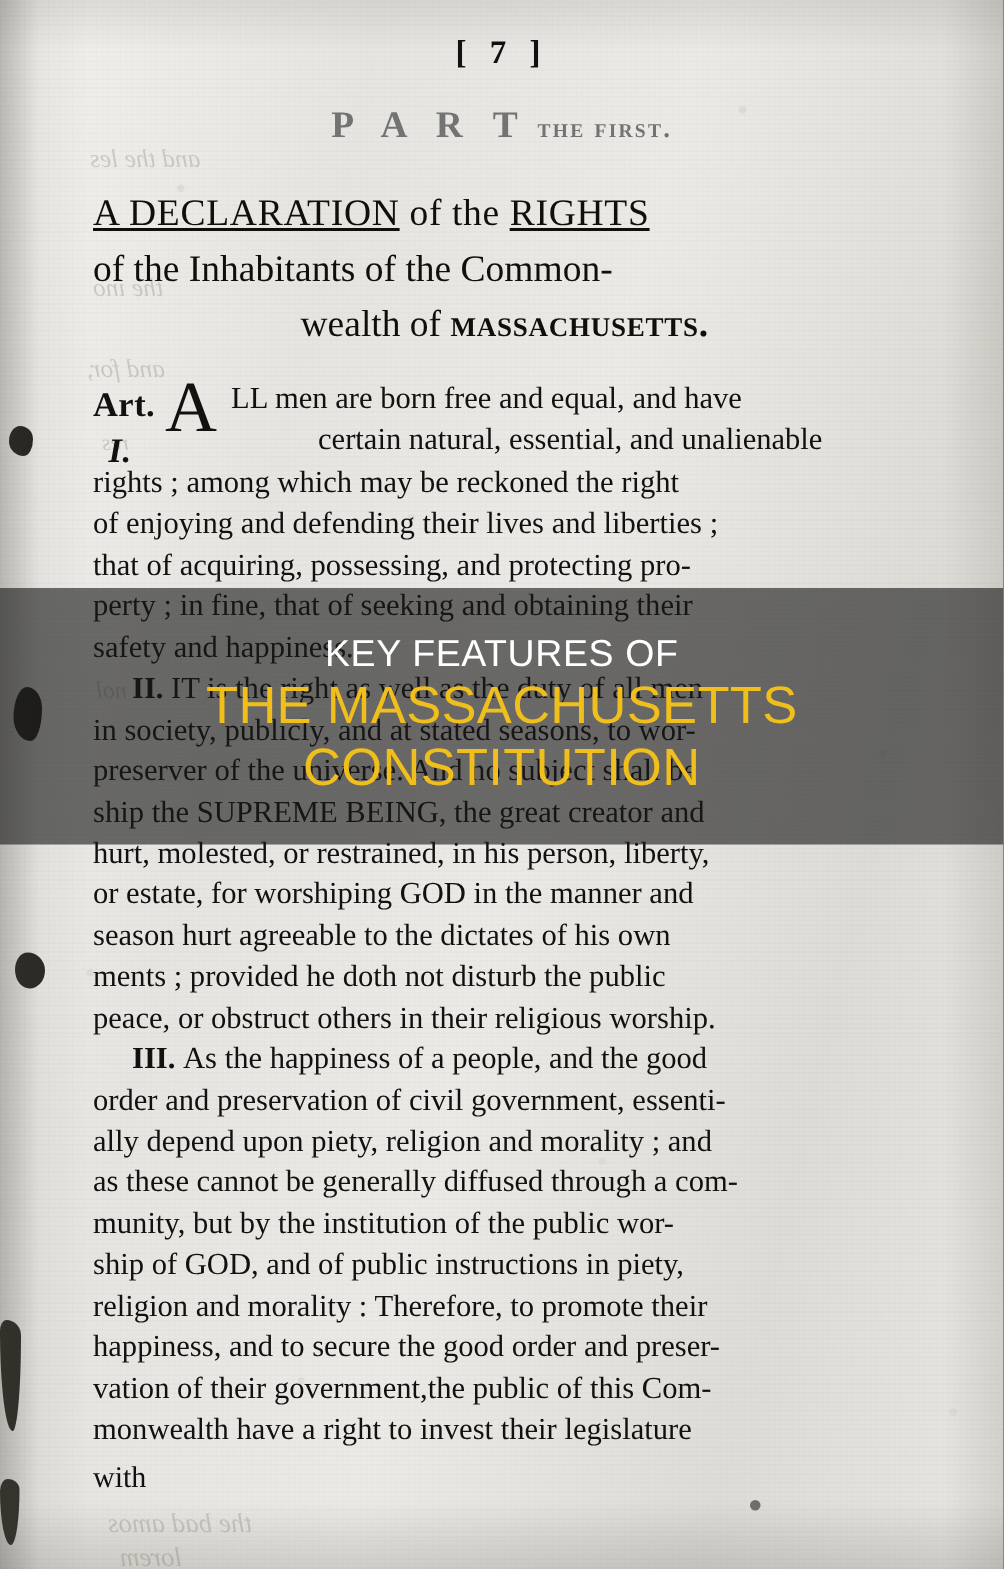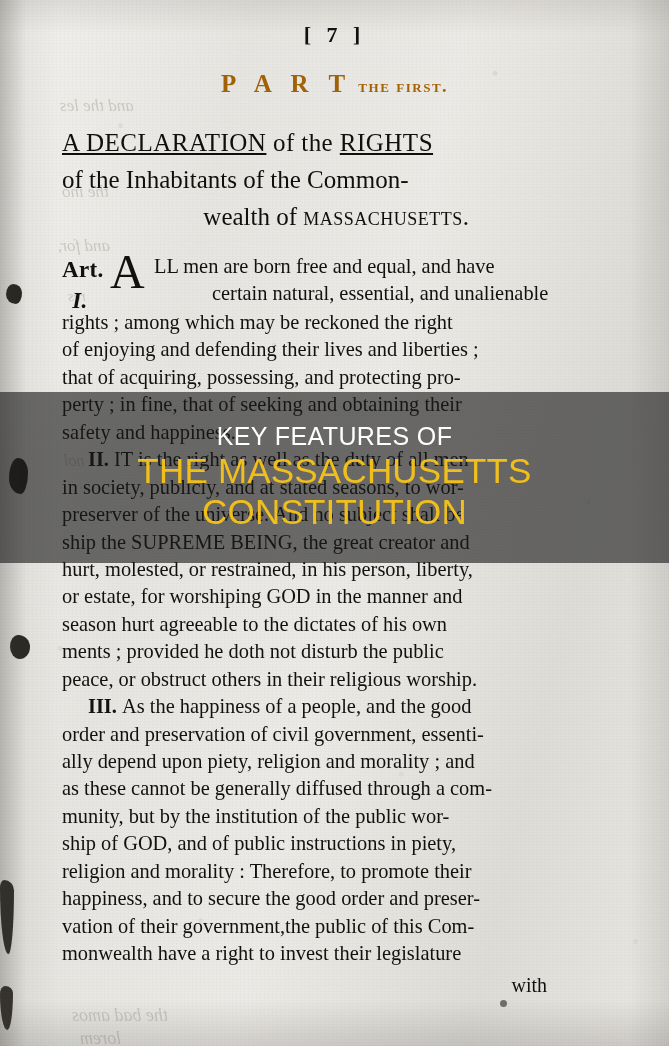--- a/index.html
+++ b/index.html
@@ -86,21 +86,21 @@
     font-weight: 700;
     margin-top: 22px;
     color: #111;
   }
 
   .part-head {
     text-align: center;
     margin-top: 22px;
     font-size: 25px;
     font-weight: 700;
-    color: #a16207;
+    color: #737373;
   }
   .part-head .wide { letter-spacing: 7px; }
   .part-head .sc {
     font-size: 18px;
     letter-spacing: 1.5px;
     font-variant: small-caps;
     text-transform: lowercase;
   }
   .part-head .sc::first-letter { font-size: 20px; }
 
@@ -111,20 +111,21 @@
     color: #100f0c;
   }
   .decl .l1 { display: block; letter-spacing: .4px; }
   .decl .l2 { display: block; }
   .decl .l3 { display: block; text-align: center; }
   .decl .caps { letter-spacing: .5px; text-decoration: underline; }
   .decl .smallcaps {
     font-variant: small-caps;
     text-transform: lowercase;
     letter-spacing: .5px;
+    font-weight: bold;
   }
 
   .body-block {
     margin: 18px 58px 0 62px;
     font-size: 20.4px;
     line-height: 1.345;
     text-align: justify;
     color: #131110;
   }
 
@@ -162,21 +163,21 @@
     display: block;
     white-space: nowrap;
   }
 
   .tline { display: block; white-space: nowrap; }
   .tline.indent { text-indent: 26px; }
   .para-num { font-variant: small-caps; font-weight: 700; }
 
   .catchword {
     margin: 4px 64px 0 0;
-    text-align: right;
+    text-align: left;
     font-size: 20px;
     font-family: Liberation Serif, serif;
   }
 
   
   .overlay-band {
     position: absolute;
     left: 0;
     top: 392px;
     width: 669px;

